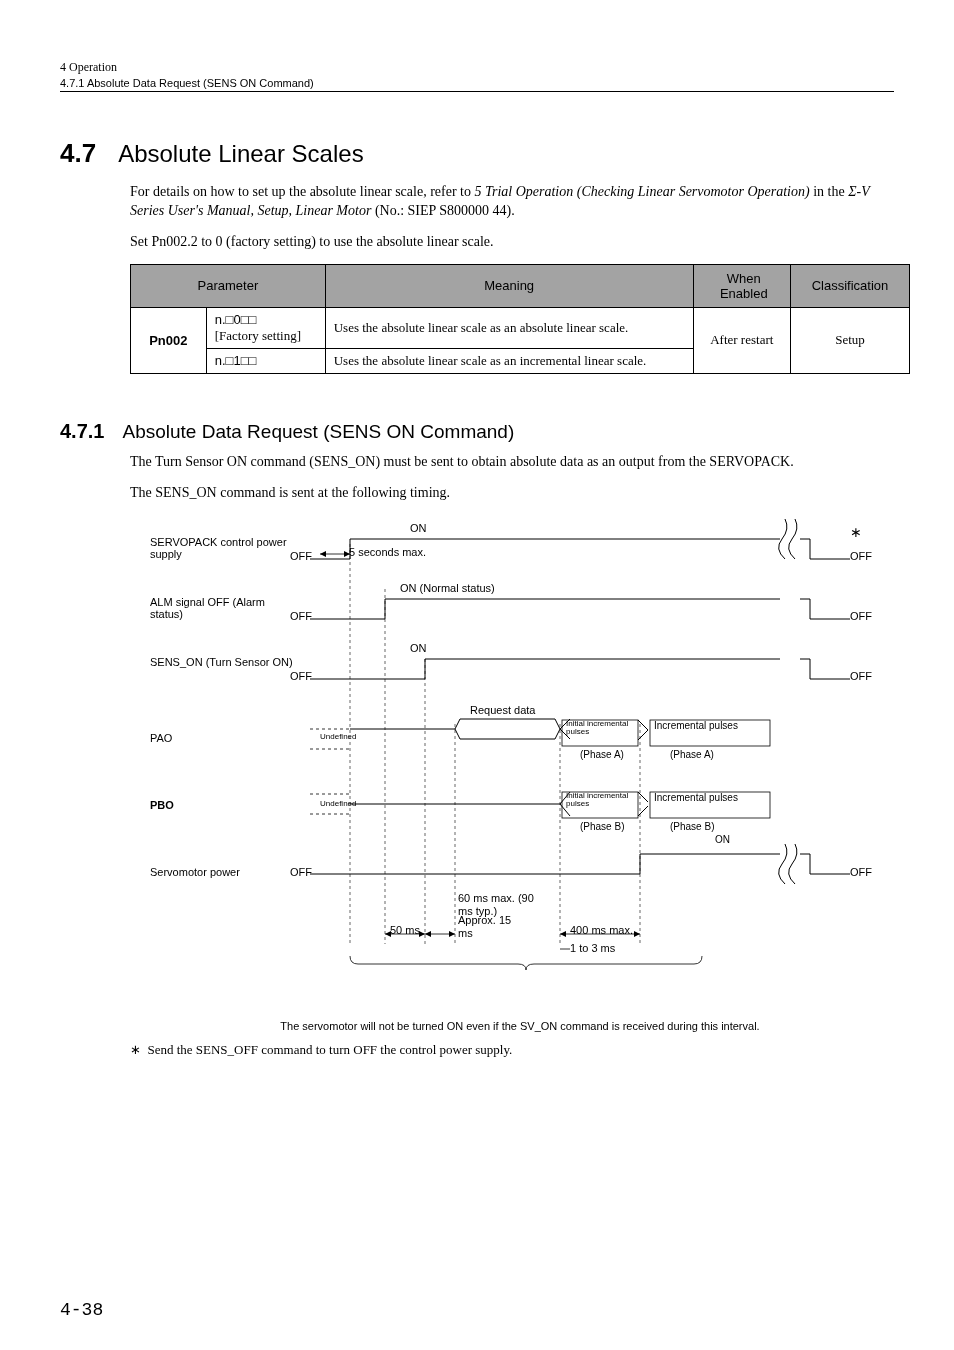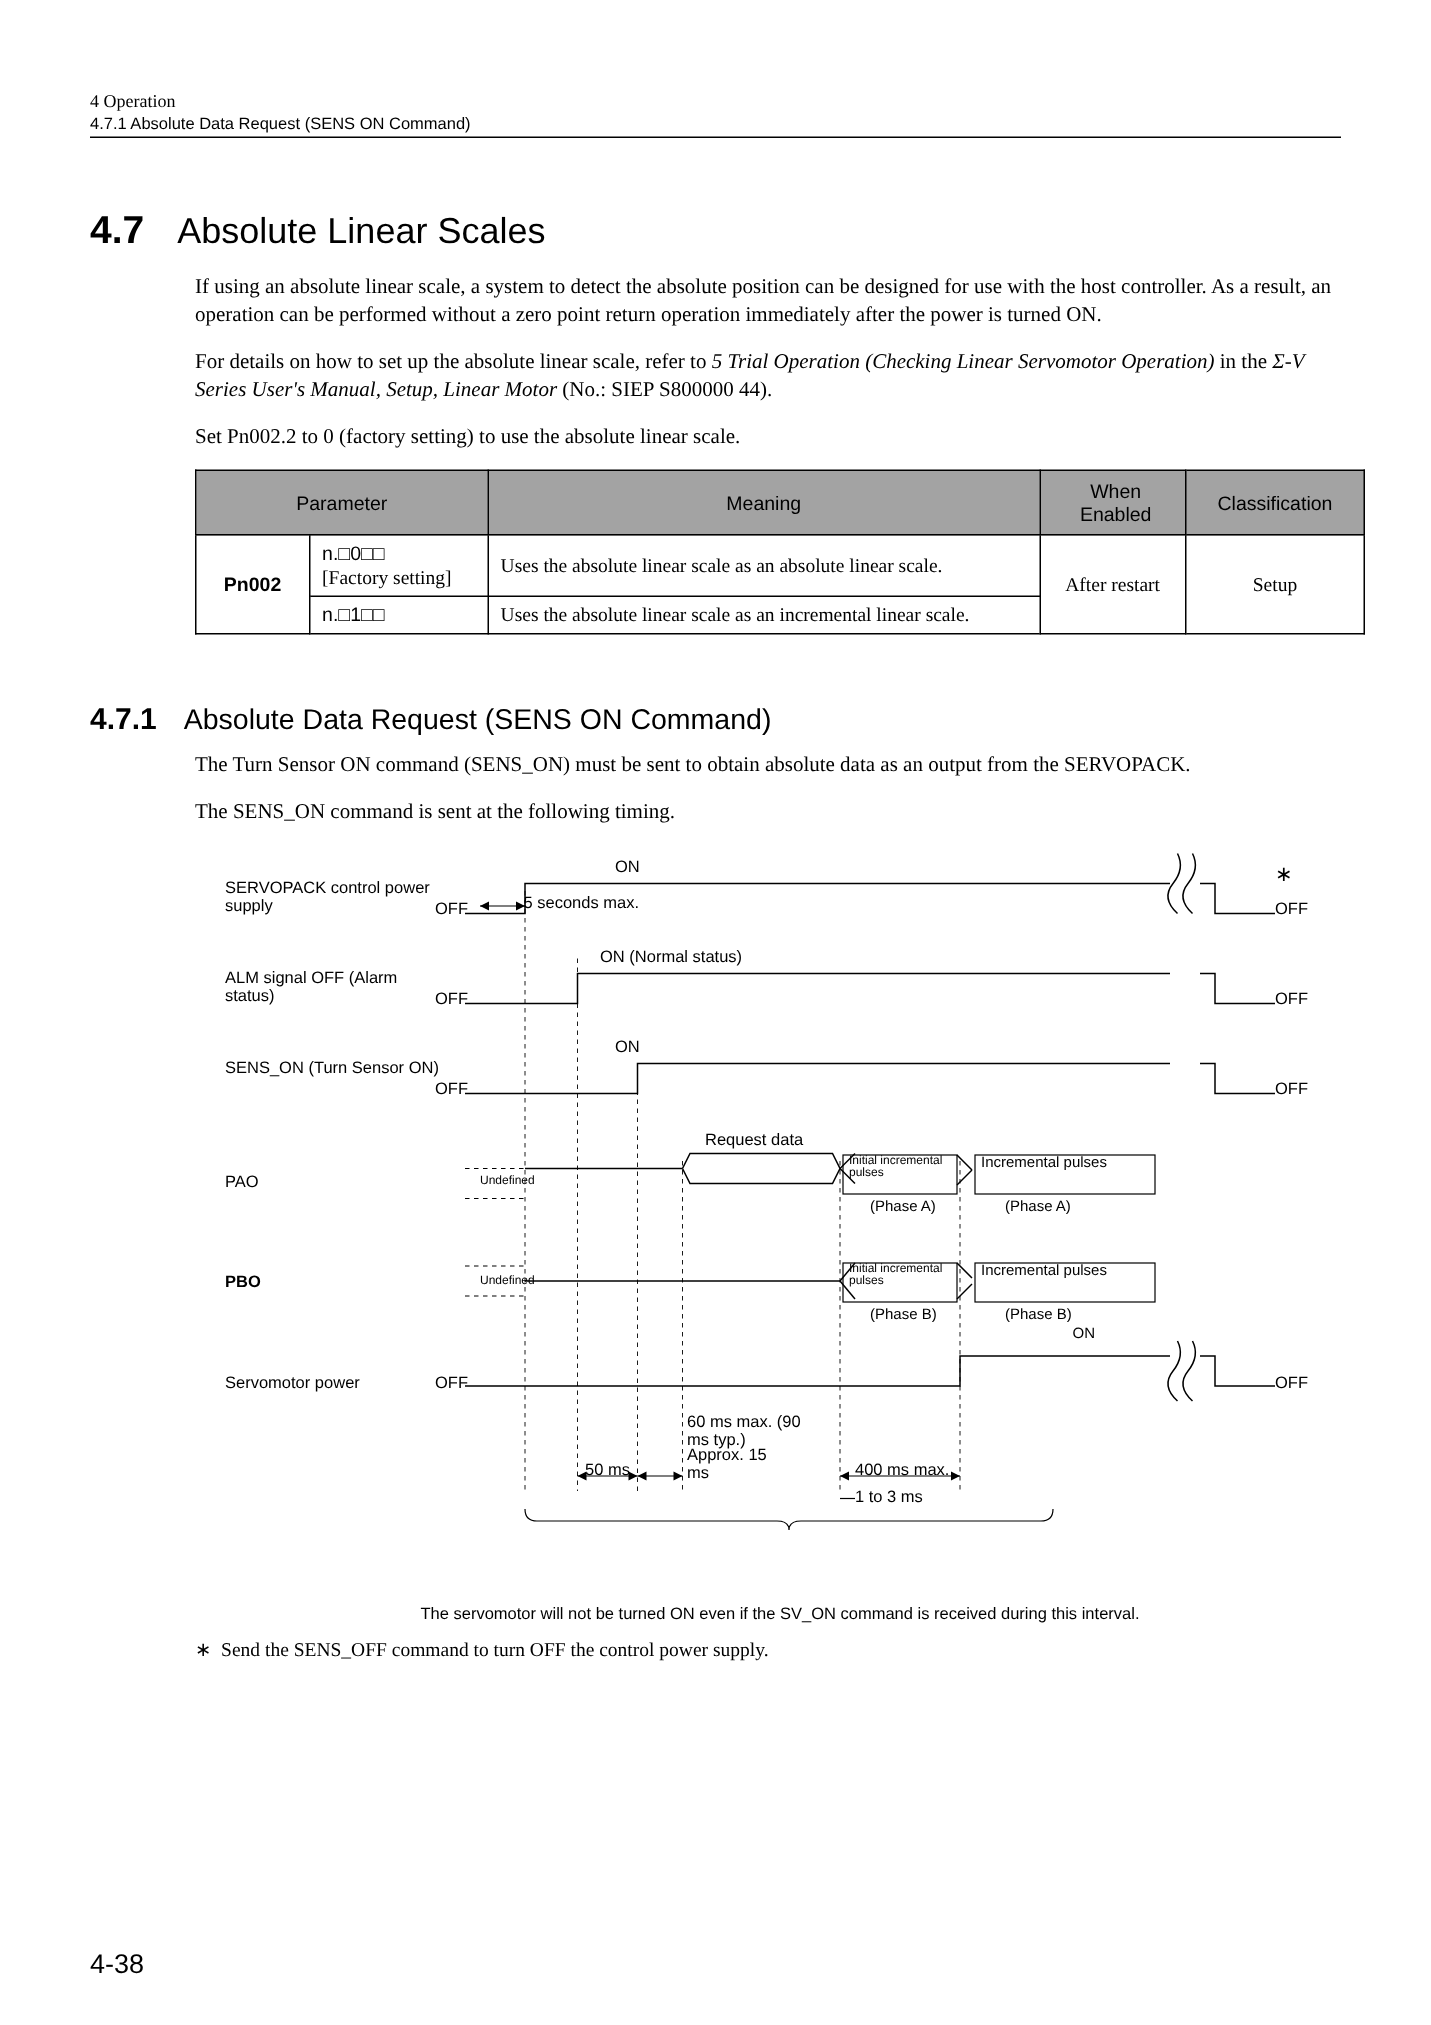--- a/index.html
+++ b/index.html
@@ -41,21 +41,21 @@
     border: 1px solid #000;
     padding: 4px 8px;
     vertical-align: middle;
   }
   table.param td.center { text-align: center; }
   .pn-label { font-family: Arial, sans-serif; font-weight: bold; text-align: center; }
   .page-num {
     position: absolute;
     bottom: 30px;
     left: 60px;
-    font-family: Liberation Sans, sans-serif;
+    font-family: Liberation Mono, monospace;
     font-size: 18px;
   }
   
   .diagram {
     position: relative;
     margin-left: 90px;
     width: 740px;
     height: 500px;
     font-family: Arial, sans-serif;
     font-size: 11px;
@@ -77,21 +77,20 @@
   <div class="header-sub sans" style="font-size:11px;">4.7.1  Absolute Data Request (SENS ON Command)</div>
   <hr class="hr-top">
 </div>
 
 <div style="margin-top:46px;">
   <span class="sec-num">4.7</span>
   <span class="sec-title">Absolute Linear Scales</span>
 </div>
 
 <div class="body-text" style="margin-top:14px;">
-  <p>If using an absolute linear scale, a system to detect the absolute position can be designed for use with the host controller. As a result, an operation can be performed without a zero point return operation immediately after the power is turned ON.</p>
   <p>
     <span>For details on how to set up the absolute linear scale, refer to </span><span class="italic">5 Trial Operation (Checking Linear Servomotor Operation)</span><span> in the </span><span class="italic">Σ-V Series User's Manual, Setup, Linear Motor</span><span> (No.: SIEP S800000 44).</span>
   </p>
   <p>Set Pn002.2 to 0 (factory setting) to use the absolute linear scale.</p>
 </div>
 
 <table class="param">
   <tbody>
       <tr>
     <th colspan="2">Parameter</th>

